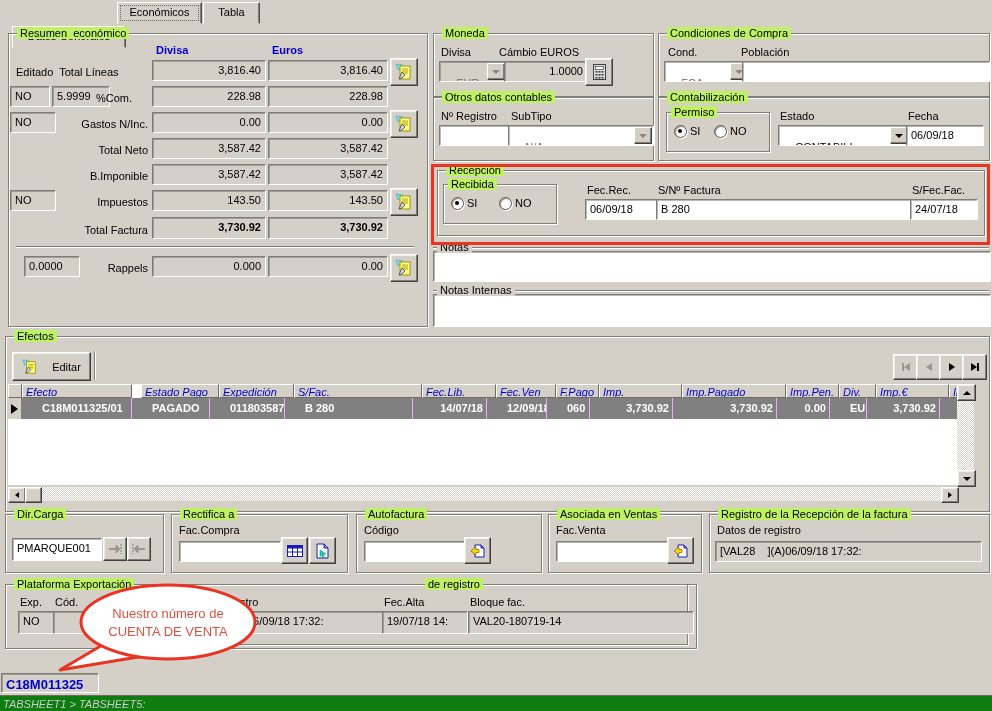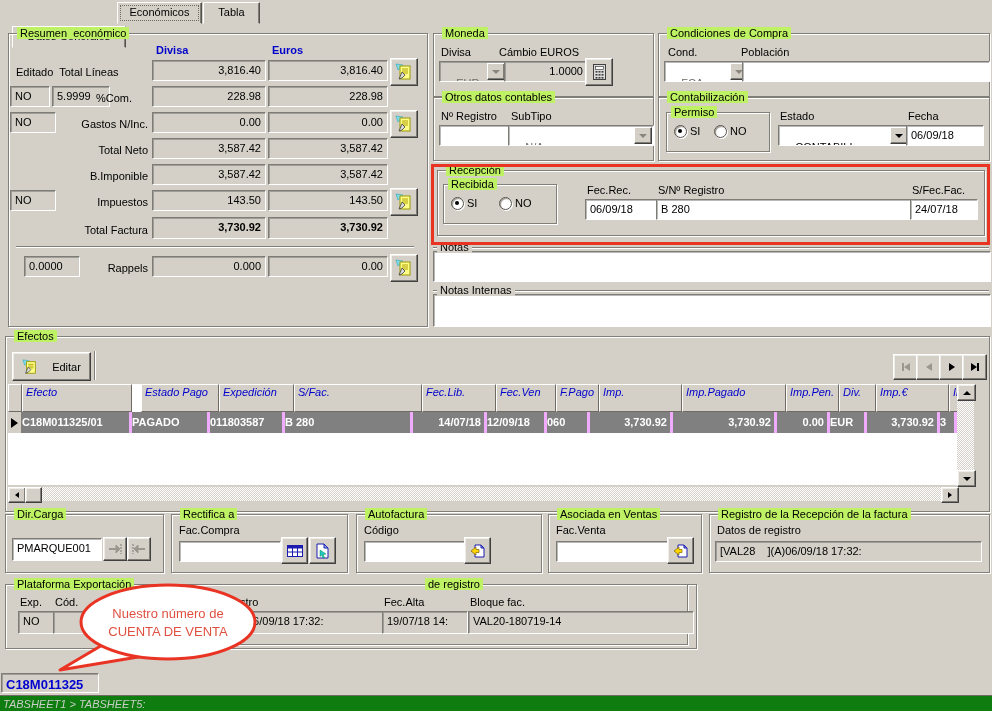--- a/index.html
+++ b/index.html
@@ -40,23 +40,23 @@
   .bar{width:2px;height:8px;background:#000;}
   .dis .bar{background:#9b978f;}
   .dis .tl{border-right-color:#9b978f;}
   
   .tab{position:absolute;top:2px;height:17px;background:#d4d0c8;border:1px solid;
       border-color:#ffffff #55524b #d4d0c8 #ffffff;box-shadow:inset -1px 0 0 #807d76;
       padding-top:3px;text-align:center;font-size:11px;}
   .tab.active{outline:1px dotted #6e6a62;outline-offset:-4px;}
   
   .th{flex:none;box-sizing:border-box;background:#d4d0c8;border:1px solid;border-color:#ffffff #6f6b64 #6f6b64 #ffffff;
-      font-style:italic;color:#0000cc;padding:1px 3px 0 3px;overflow:hidden;white-space:pre;height:28px;font-size:11px;}
-  .tc{flex:none;box-sizing:border-box;padding:4px 3px 0 0;font-weight:bold;color:#fff;
-      border-right:3px solid #f0abfc;overflow:hidden;white-space:pre;height:21px;font-size:11px;}
+      font-style:italic;color:#0000cc;padding:1px 3px 0 3px;overflow:hidden;white-space:pre;height:14px;font-size:11px;}
+  .tc{flex:none;box-sizing:border-box;padding:4px 3px 0 20px;font-weight:bold;color:#fff;
+      border-right:1px solid #f0abfc;overflow:hidden;white-space:pre;height:21px;font-size:11px;}
   .tc.num{text-align:right;}
   .track{background-image:conic-gradient(#ffffff 25%,#d6d2ca 25% 50%,#ffffff 50% 75%,#d6d2ca 75%);background-size:2px 2px;}
   .groove-h{position:absolute;height:0;border-top:1px solid #827f78;border-bottom:1px solid #ffffff;}
   .groove-v{position:absolute;width:0;border-left:1px solid #827f78;border-right:1px solid #ffffff;}
   svg{display:block;}
 </style>
 </head>
 <body>
 
 <div id="screen">
@@ -224,21 +224,21 @@
   </div>
   <div class="group" style="left:443px;top:184px;width:112px;height:38px;">
     <span class="leg" style="left:4px;">Recibida</span>
   </div>
   <span class="radio sel" style="left:451px;top:197px;"></span>
   <span class="lbl" style="left:467px;top:197px;">SI</span>
   <span class="radio" style="left:499px;top:197px;"></span>
   <span class="lbl" style="left:515px;top:197px;">NO</span>
   <span class="lbl" style="left:587px;top:184px;">Fec.Rec.</span>
   <div class="fld white" style="left:585px;top:199px;width:62px;height:16px;">06/09/18</div>
-  <span class="lbl" style="left:658px;top:184px;">S/Nº Registro</span>
+  <span class="lbl" style="left:658px;top:184px;">S/Nº Factura</span>
   <div class="fld white" style="left:656px;top:199px;width:246px;height:16px;">B 280</div>
   <span class="lbl" style="left:912px;top:184px;">S/Fec.Fac.</span>
   <div class="fld white" style="left:910px;top:199px;width:58px;height:16px;">24/07/18</div>
 
   <div class="groove-h" style="left:433px;top:247px;width:556px;"></div>
   <span class="lbl" style="left:437px;top:241px;background:#d4d0c8;padding:0 3px;z-index:2;">Notas</span>
   <div class="fld white" style="left:433px;top:251px;width:548px;height:26px;"></div>
 
   <div class="groove-h" style="left:433px;top:290px;width:556px;"></div>
   <span class="lbl" style="left:437px;top:284px;background:#d4d0c8;padding:0 3px;z-index:2;">Notas Internas</span>

